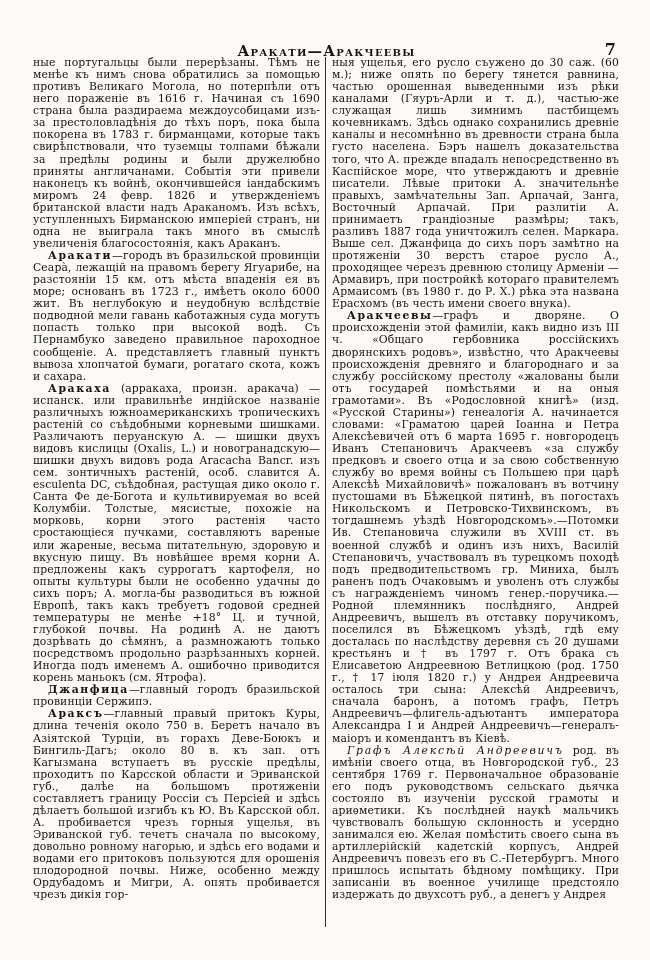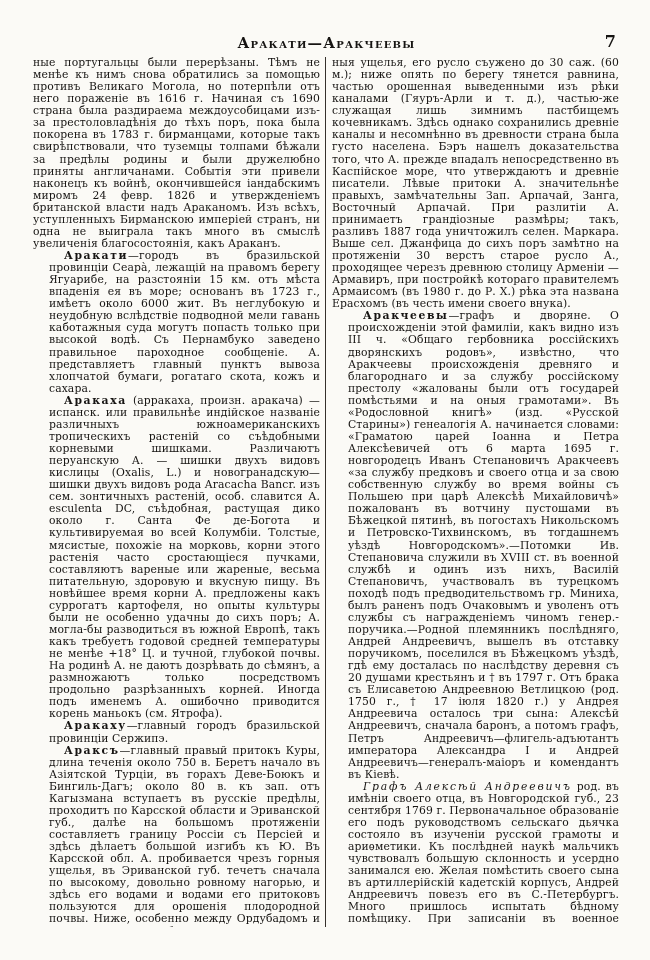--- a/index.html
+++ b/index.html
@@ -9,21 +9,21 @@
     font-family: "DejaVu Serif", "Liberation Serif", serif;
     color: #161412;
   }
   .page {
     position: relative;
     width: 650px; height: 960px;
     overflow: hidden;
   }
   .running-header {
     position: absolute;
-    top: 34px; left: 33px; right: 30px;
+    top: 42px; left: 33px; right: 30px;
     height: 20px;
   }
   .running-title {
     position: absolute;
     left: 0; right: 0;
     text-align: center;
     font-variant: small-caps;
     font-weight: 700;
     font-size: 14.5px;
     letter-spacing: 1.2px;
@@ -51,21 +51,21 @@
   }
   .col-left  { left: 0; }
   .col-right { left: 299px; }
   .column-divider {
     position: absolute;
     top: 0; left: 292px;
     width: 1px; height: 870px;
     background: #35302b;
   }
   p.para { margin: 0; padding: 0; }
-  p.para.indent { text-indent: 15px; margin-left: 16px; }
+  p.para.indent { text-indent: 15px; }
   .headword {
     font-weight: 700;
     letter-spacing: 1.6px;
   }
   .lead-spaced {
     letter-spacing: 1.8px;
     font-style: italic;
   }
 </style>
 </head>
@@ -76,21 +76,21 @@
   <div class="running-header">
     <div class="running-title">Аракати—Аракчеевы</div>
     <div class="page-number">7</div>
   </div>
 
   <div class="columns">
     <div class="col col-left" id="left-col">
         <p class="para">ные португальцы были перерѣзаны. Тѣмъ не менѣе къ нимъ снова обратились за помощью противъ Великаго Могола, но потерпѣли отъ него пораженіе въ 1616 г. Начиная съ 1690 страна была раздираема междоусобицами изъ-за престоловладѣнія до тѣхъ поръ, пока была покорена въ 1783 г. бирманцами, которые такъ свирѣпствовали, что туземцы толпами бѣжали за предѣлы родины и были дружелюбно приняты англичанами. Событія эти привели наконецъ къ войнѣ, окончившейся іандабскимъ миромъ 24 февр. 1826 и утвержденіемъ британской власти надъ Араканомъ. Изъ всѣхъ, уступленныхъ Бирманскою имперіей странъ, ни одна не выиграла такъ много въ смыслѣ увеличенія благосостоянія, какъ Араканъ.</p>
         <p class="para indent"><span class="headword">Аракати</span>—городъ въ бразильской провинціи Сеара̀, лежащій на правомъ берегу Ягуарибе, на разстояніи 15 км. отъ мѣста впаденія ея въ море; основанъ въ 1723 г., имѣетъ около 6000 жит. Въ неглубокую и неудобную вслѣдствіе подводной мели гавань каботажныя суда могутъ попасть только при высокой водѣ. Съ Пернамбуко заведено правильное пароходное сообщеніе. А. представляетъ главный пунктъ вывоза хлопчатой бумаги, рогатаго скота, кожъ и сахара.</p>
         <p class="para indent"><span class="headword">Аракаха</span> (арракаха, произн. аракача) — испанск. или правильнѣе индійское названіе различныхъ южноамериканскихъ тропическихъ растеній со съѣдобными корневыми шишками. Различаютъ перуанскую А. — шишки двухъ видовъ кислицы (Oxalis, L.) и новогранадскую—шишки двухъ видовъ рода Aracacha Bancr. изъ сем. зонтичныхъ растеній, особ. славится A. esculenta DC, съѣдобная, растущая дико около г. Санта Фе де-Богота и культивируемая во всей Колумбіи. Толстые, мясистые, похожіе на морковь, корни этого растенія часто сростающіеся пучками, составляютъ вареные или жареные, весьма питательную, здоровую и вкусную пищу. Въ новѣйшее время корни А. предложены какъ суррогатъ картофеля, но опыты культуры были не особенно удачны до сихъ поръ; А. могла-бы разводиться въ южной Европѣ, такъ какъ требуетъ годовой средней температуры не менѣе +18° Ц. и тучной, глубокой почвы. На родинѣ А. не даютъ дозрѣвать до сѣмянъ, а размножаютъ только посредствомъ продольно разрѣзанныхъ корней. Иногда подъ именемъ А. ошибочно приводится корень маньокъ (см. Ятрофа).</p>
-        <p class="para indent"><span class="headword">Аракаху</span>—главный городъ бразильской провинціи Сержипэ.</p>
+        <p class="para indent"><span class="headword">Джанфица</span>—главный городъ бразильской провинціи Сержипэ.</p>
         <p class="para indent"><span class="headword">Араксъ</span>—главный правый притокъ Куры, длина теченія около 750 в. Беретъ начало въ Азіятской Турціи, въ горахъ Деве-Боюкъ и Бингиль-Дагъ; около 80 в. къ зап. отъ Кагызмана вступаетъ въ русскіе предѣлы, проходитъ по Карсской области и Эриванской губ., далѣе на большомъ протяженіи составляетъ границу Россіи съ Персіей и здѣсь дѣлаетъ большой изгибъ къ Ю. Въ Карсской обл. А. пробивается чрезъ горныя ущелья, въ Эриванской губ. течетъ сначала по высокому, довольно ровному нагорью, и здѣсь его водами и водами его притоковъ пользуются для орошенія плодородной почвы. Ниже, особенно между Ордубадомъ и Мигри, А. опять пробивается чрезъ дикія гор-</p>
       </div>
     <div class="column-divider"></div>
     <div class="col col-right" id="right-col">
         <p class="para">ныя ущелья, его русло съужено до 30 саж. (60 м.); ниже опять по берегу тянется равнина, частью орошенная выведенными изъ рѣки каналами (Гяуръ-Арли и т. д.), частью-же служащая лишь зимнимъ пастбищемъ кочевникамъ. Здѣсь однако сохранились древніе каналы и несомнѣнно въ древности страна была густо населена. Бэръ нашелъ доказательства того, что А. прежде впадалъ непосредственно въ Каспійское море, что утверждаютъ и древніе писатели. Лѣвые притоки А. значительнѣе правыхъ, замѣчательны Зап. Арпачай, Занга, Восточный Арпачай. При разлитіи А. принимаетъ грандіозные размѣры; такъ, разливъ 1887 года уничтожилъ селен. Маркара. Выше сел. Джанфица до сихъ поръ замѣтно на протяженіи 30 верстъ старое русло А., проходящее черезъ древнюю столицу Арменіи — Армавиръ, при постройкѣ котораго правителемъ Армаисомъ (въ 1980 г. до Р. Х.) рѣка эта названа Ерасхомъ (въ честь имени своего внука).</p>
         <p class="para indent"><span class="headword">Аракчеевы</span>—графъ и дворяне. О происхожденіи этой фамиліи, какъ видно изъ III ч. «Общаго гербовника россійскихъ дворянскихъ родовъ», извѣстно, что Аракчеевы происхожденія древняго и благороднаго и за службу россійскому престолу «жалованы были отъ государей помѣстьями и на оныя грамотами». Въ «Родословной книгѣ» (изд. «Русской Старины») генеалогія А. начинается словами: «Граматою царей Іоанна и Петра Алексѣевичей отъ 6 марта 1695 г. новгородецъ Иванъ Степановичъ Аракчеевъ «за службу предковъ и своего отца и за свою собственную службу во время войны съ Польшею при царѣ Алексѣѣ Михайловичѣ» пожалованъ въ вотчину пустошами въ Бѣжецкой пятинѣ, въ погостахъ Никольскомъ и Петровско-Тихвинскомъ, въ тогдашнемъ уѣздѣ Новгородскомъ».—Потомки Ив. Степановича служили въ XVIII ст. въ военной службѣ и одинъ изъ нихъ, Василій Степановичъ, участвовалъ въ турецкомъ походѣ подъ предводительствомъ гр. Миниха, былъ раненъ подъ Очаковымъ и уволенъ отъ службы съ награжденіемъ чиномъ генер.-поручика.—Родной племянникъ послѣдняго, Андрей Андреевичъ, вышелъ въ отставку поручикомъ, поселился въ Бѣжецкомъ уѣздѣ, гдѣ ему досталась по наслѣдству деревня съ 20 душами крестьянъ и † въ 1797 г. Отъ брака съ Елисаветою Андреевною Ветлицкою (род. 1750 г., † 17 іюля 1820 г.) у Андрея Андреевича осталось три сына: Алексѣй Андреевичъ, сначала баронъ, а потомъ графъ, Петръ Андреевичъ—флигель-адъютантъ императора Александра I и Андрей Андреевичъ—генералъ-маіоръ и комендантъ въ Кіевѣ.</p>
         <p class="para indent"><span class="lead-spaced">Графъ Алексѣй Андреевичъ</span> род. въ имѣніи своего отца, въ Новгородской губ., 23 сентября 1769 г. Первоначальное образованіе его подъ руководствомъ сельскаго дьячка состояло въ изученіи русской грамоты и ариѳметики. Къ послѣдней наукѣ мальчикъ чувствовалъ большую склонность и усердно занимался ею. Желая помѣстить своего сына въ артиллерійскій кадетскій корпусъ, Андрей Андреевичъ повезъ его въ С.-Петербургъ. Много пришлось испытать бѣдному помѣщику. При записаніи въ военное училище предстояло издержать до двухсотъ руб., а денегъ у Андрея</p>
       </div>
   </div>
 

